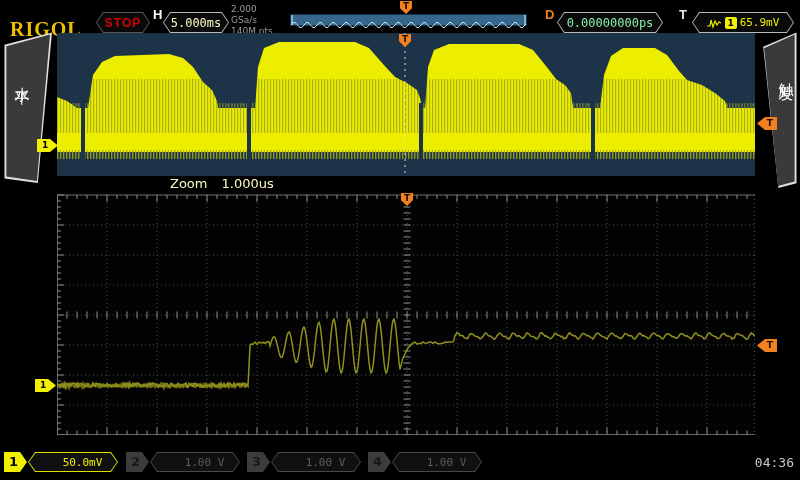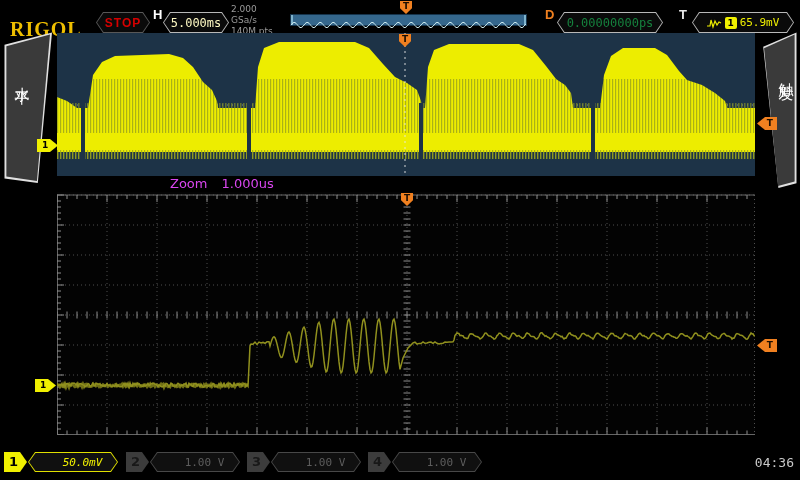--- a/index.html
+++ b/index.html
@@ -19,21 +19,21 @@
     height:100%;gap:4px;z-index:1;}
   .hex-stop{left:96px;width:54px;--bc:#585858;}
   .hex-stop .hx-c{font:bold 12px "Liberation Sans",sans-serif;color:#d40000;letter-spacing:1px;}
   .h-label{position:absolute;left:153px;top:7px;font:bold 13px "Liberation Sans",sans-serif;color:#fff;}
   .hex-tb{left:163px;width:66px;--bc:#b8b8b8;}
   .hex-tb .hx-c{font:12px "DejaVu Sans Mono",monospace;color:#fef9c3;}
   .rates{position:absolute;left:231px;top:4px;width:54px;text-align:left;
          font:9px/11px "DejaVu Sans",sans-serif;color:#9a9a9a;}
   .d-label{position:absolute;left:545px;top:7px;font:bold 13px "Liberation Sans",sans-serif;color:#f08020;}
   .hex-delay{left:557px;width:106px;--bc:#b8b8b8;}
-  .hex-delay .hx-c{font:12px "DejaVu Sans Mono",monospace;color:#15803d;}
+  .hex-delay .hx-c{font:12px "DejaVu Sans Mono",monospace;color:#86efac;}
   .t-label{position:absolute;left:679px;top:7px;font:bold 13px "Liberation Sans",sans-serif;color:#e8e8e8;}
   .hex-trig{left:692px;width:102px;--bc:#b8b8b8;}
   .hex-trig .hx-c{font:11px "DejaVu Sans Mono",monospace;color:#f0f000;gap:3px;}
   .src-badge{display:inline-block;width:12px;height:12px;background:#f0f000;color:#000;
     border-radius:2px;font:bold 9px/12px "DejaVu Sans",sans-serif;text-align:center;}
 
   .scrollbar{position:absolute;left:290px;top:14px;width:237px;height:12px;
     background:#35678c;border:1px solid #16344c;box-sizing:border-box;
     box-shadow:inset 2px 0 0 #7fb3cc,inset -2px 0 0 #7fb3cc;}
   .pennant{position:absolute;width:12px;height:13px;background:#f08020;
@@ -46,21 +46,21 @@
   .tab .t-i{position:absolute;inset:2px;background:#3a3a3a;clip-path:var(--cp);}
   .tab .t-t{position:absolute;writing-mode:vertical-rl;text-orientation:upright;
     color:#fff;font-size:15px;letter-spacing:4px;z-index:1;}
   .tab-left{left:3px;top:31px;height:152px;--cp:polygon(3% 9%,100% 1%,71% 100%,3% 97%);}
   .tab-left .t-t{left:9px;top:44px;}
   .tab-right{left:749px;top:31px;height:157px;--cp:polygon(29% 10%,97% 1%,97% 97%,60% 100%);}
   .tab-right .t-t{left:27px;top:40px;}
 
   
   .main-display{position:absolute;left:57px;top:33px;width:698px;height:143px;background:#1d3347;}
-  .zoom-label{position:absolute;left:170px;top:176px;height:15px;color:#d946ef;
+  .zoom-label{position:absolute;left:170px;top:176px;height:15px;color:#fef9c3;
     font:13px "DejaVu Sans",sans-serif;display:flex;gap:14px;}
   .zoom-display{position:absolute;left:57px;top:192px;width:698px;height:243px;background:#030303;}
 
   
   .mk{position:absolute;height:13px;font:bold 9px/13px "DejaVu Sans",sans-serif;z-index:6;}
   .mk-r{width:21px;background:#f0f000;color:#000;text-indent:5px;
     clip-path:polygon(0 0,calc(100% - 8px) 0,100% 50%,calc(100% - 8px) 100%,0 100%);}
   .mk-l{width:20px;background:#f08020;color:#1c0e00;text-align:right;padding-right:4px;box-sizing:border-box;
     clip-path:polygon(8px 0,100% 0,100% 100%,8px 100%,0 50%);}
 
@@ -71,21 +71,21 @@
   .ch-hex{position:absolute;top:452px;width:90px;height:20px;}
   .ch-hex .hx-b{position:absolute;inset:0;background:var(--bc);
     clip-path:polygon(7px 0,calc(100% - 7px) 0,100% 50%,calc(100% - 7px) 100%,7px 100%,0 50%);}
   .ch-hex .hx-i{position:absolute;inset:1px;background:#101010;
     clip-path:polygon(6.5px 0,calc(100% - 6.5px) 0,100% 50%,calc(100% - 6.5px) 100%,6.5px 100%,0 50%);}
   .ch-hex .hx-c{position:relative;z-index:1;display:flex;align-items:center;justify-content:center;
     height:100%;gap:6px;font:11px "DejaVu Sans Mono",monospace;}
   .ch-active.ch-badge{background:#f0f000;color:#000;}
   .ch-inactive.ch-badge{background:#3c3c3c;color:#181818;}
   .ch-active.ch-hex{--bc:#e0e000;}
-  .ch-active.ch-hex .hx-c{color:#f0f000;font-style:italic;}
+  .ch-active.ch-hex .hx-c{color:#f0f000;}
   .ch-inactive.ch-hex{--bc:#484848;}
   .ch-inactive.ch-hex .hx-c{color:#5e5e5e;}
   .coupling{width:13px;}
   .coupling .l1{height:0;border-top:1.5px solid currentColor;margin-bottom:2px;}
   .coupling .l2{height:1.5px;background:repeating-linear-gradient(90deg,currentColor 0 2.5px,transparent 2.5px 4.5px);}
   .clock{position:absolute;left:748px;top:455px;width:46px;text-align:right;
     font:13px "DejaVu Sans Mono",monospace;color:#c8c8c8;}
 </style>
 </head>
 <body>

